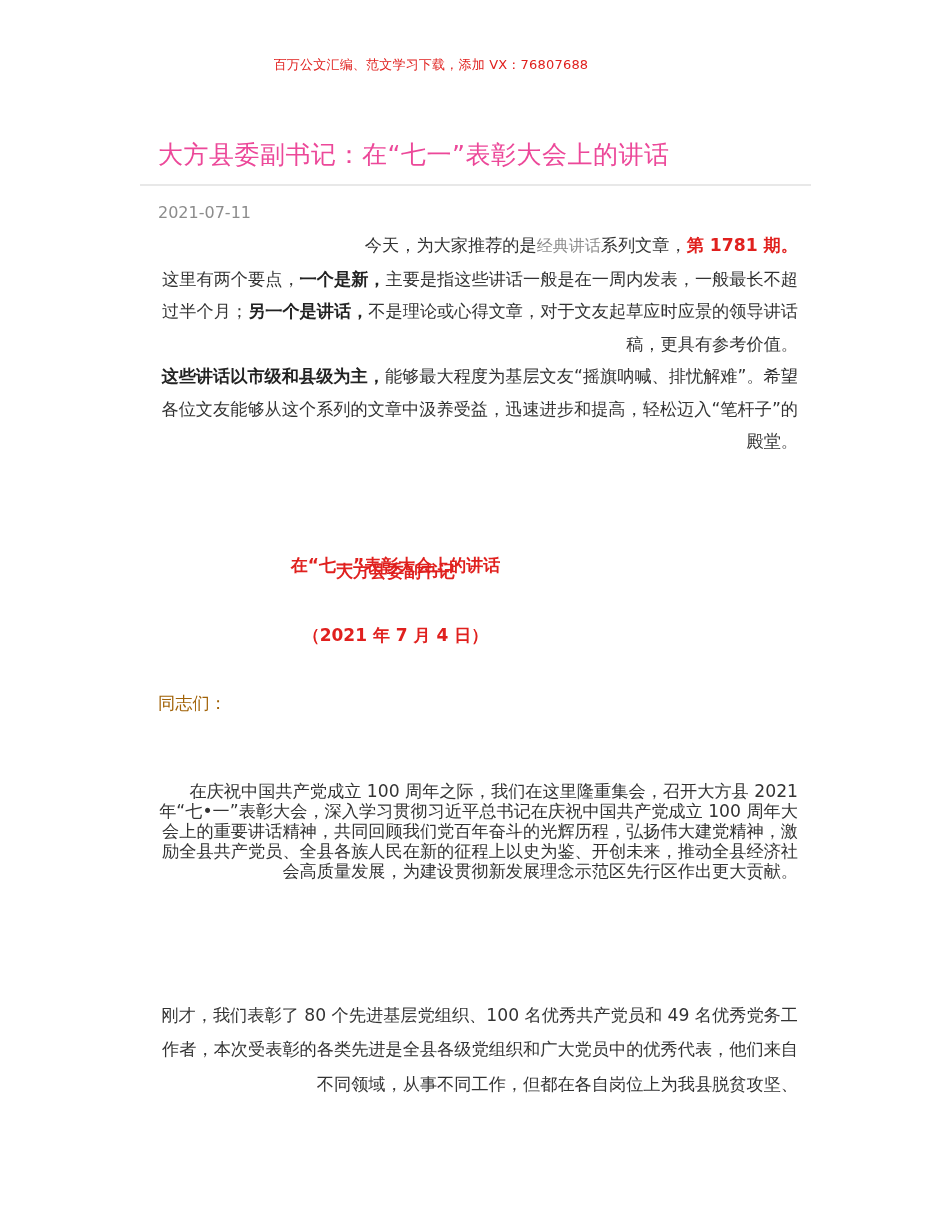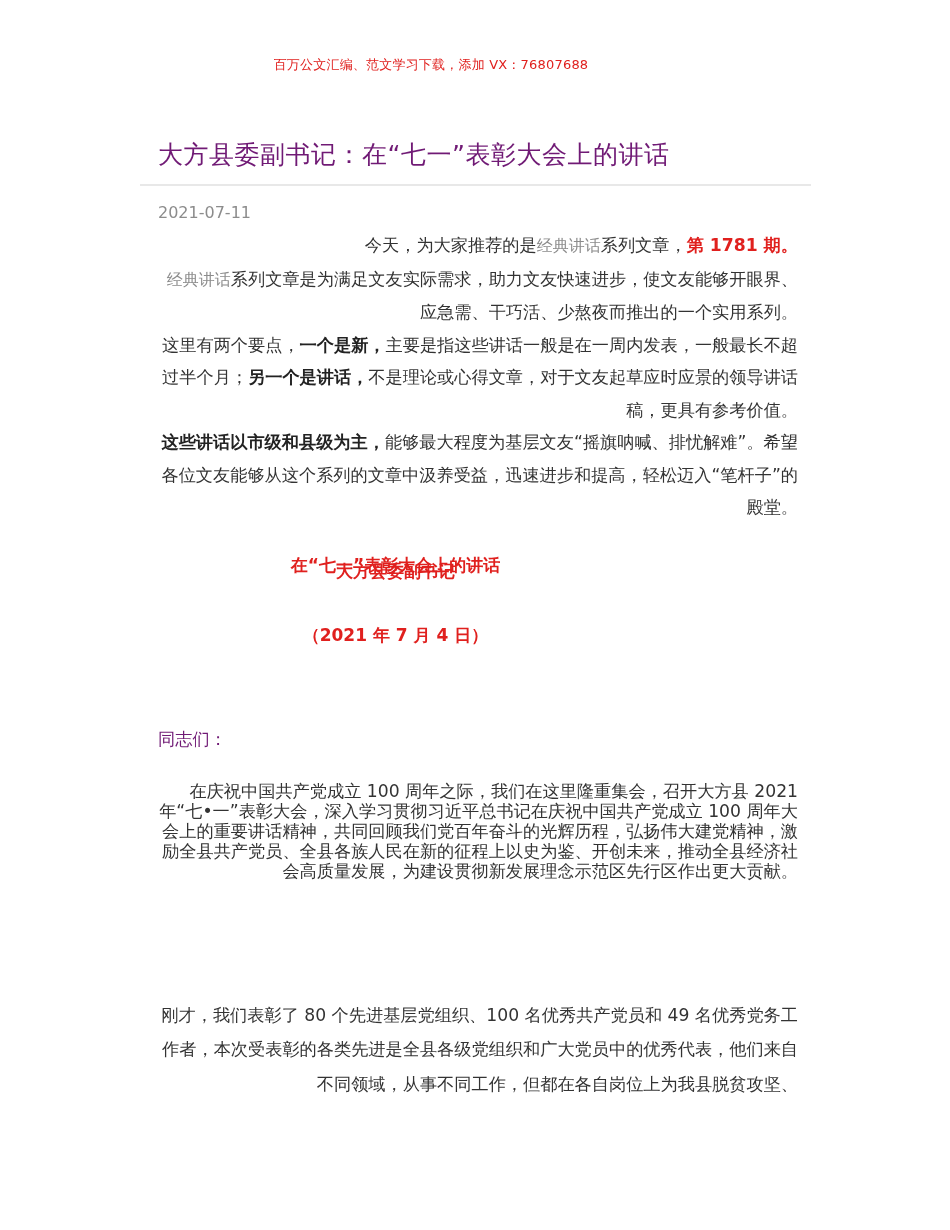--- a/index.html
+++ b/index.html
@@ -1,52 +1,49 @@
 <!DOCTYPE html>
 <html><head>
 <meta charset="utf-8">
 <style>
   html, body { margin:0; padding:0; background:#ffffff; }
   body { width:950px; height:1230px; position:relative; overflow:hidden;
          font-family:"DejaVu Sans","Liberation Sans",sans-serif; color:#333333; }
   .banner { position:absolute; top:56px; left:0; width:862px; text-align:center;
             color:#e0201e; font-size:13px; letter-spacing:0.2px; }
-  .title { position:absolute; top:138px; left:158px; font-size:25px; color:#701a75;
+  .title { position:absolute; top:138px; left:158px; font-size:25px; color:#ec4899;
            letter-spacing:0.5px; }
   .divider { position:absolute; top:184px; left:140px; width:671px; height:2px;
              background:#e8e8e8; }
   .date { position:absolute; top:203px; left:158px; font-size:16px; color:#8c8c8c; }
   .body { position:absolute; left:158px; width:640px; font-size:17.2px; color:#333;
           line-height:32.5px;text-align:right; }
   .intro { top:229px; }
   .p { margin:0; }
   .gray-serif { font-family:"DejaVu Serif","Liberation Serif",serif; color:#8c8c8c; font-size:16px; }
   .red-bold { color:#e0201e; font-weight:bold; }
   .bold { font-weight:bold; color:#222; }
   .center-red { position:absolute; left:0; width:791px; text-align:center; color:#e0201e;
                 font-weight:bold; font-size:17px; }
   .speech { top:754px; line-height:20px;margin-top:27px; }
   .speech2 { top:998px; line-height:34.3px; }
-  .greet { position:absolute; top:691px; left:158px; font-size:17.2px; color:#701a75;margin-top:36px; }
+  .greet { position:absolute; top:691px; left:158px; font-size:17.2px; color:#a16207; }
 </style>
 </head>
 <body>
 
 <div class="banner">百万公文汇编、范文学习下载，添加 VX：76807688</div>
 
 <div class="title">大方县委副书记：在“七一”表彰大会上的讲话</div>
 <div class="divider"></div>
 <div class="date">2021-07-11</div>
 
 <div class="body intro">
   <p class="p">
     <span>今天，为大家推荐的是</span><span class="gray-serif">经典讲话</span><span>系列文章，</span><span class="red-bold">第 1781 期。</span>
-  </p>
-  <p class="p">
-    <span class="gray-serif">经典讲话</span><span>系列文章是为满足文友实际需求，助力文友快速进步，使文友能够开眼界、应急需、干巧活、少熬夜而推出的一个实用系列。</span>
   </p>
   <p class="p">
     <span>这里有两个要点，</span><span class="bold">一个是新，</span><span>主要是指这些讲话一般是在一周内发表，一般最长不超过半个月；</span><span class="bold">另一个是讲话，</span><span>不是理论或心得文章，对于文友起草应时应景的领导讲话稿，更具有参考价值。</span>
   </p>
   <p class="p">
     <span class="bold">这些讲话以市级和县级为主，</span><span>能够最大程度为基层文友“摇旗呐喊、排忧解难”。希望各位文友能够从这个系列的文章中汲养受益，迅速进步和提高，轻松迈入“笔杆子”的殿堂。</span>
   </p>
 </div>
 
 <div class="center-red" style="top:554px;">在“七一”表彰大会上的讲话</div>

